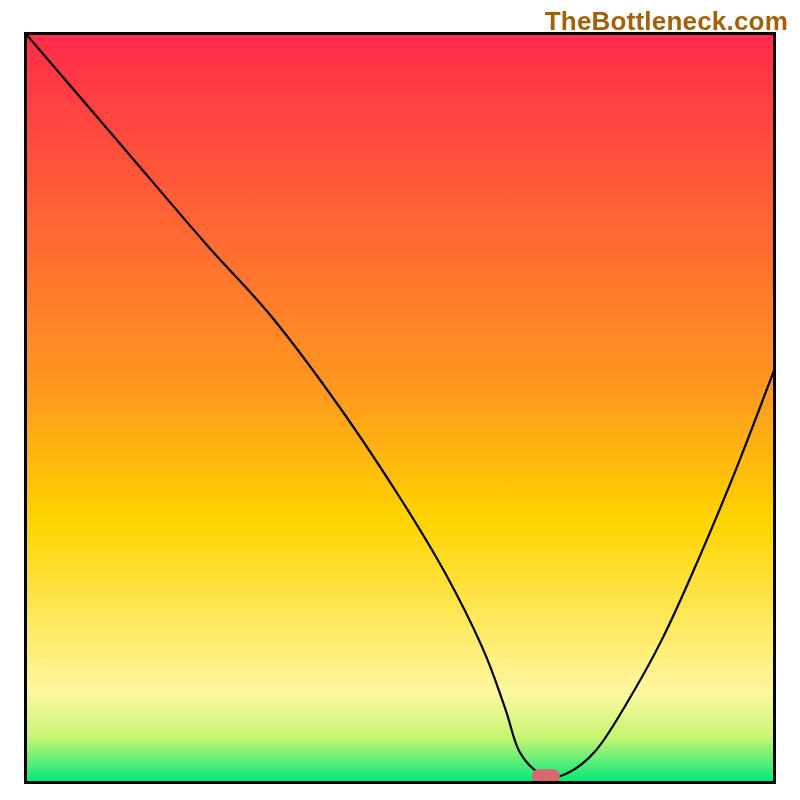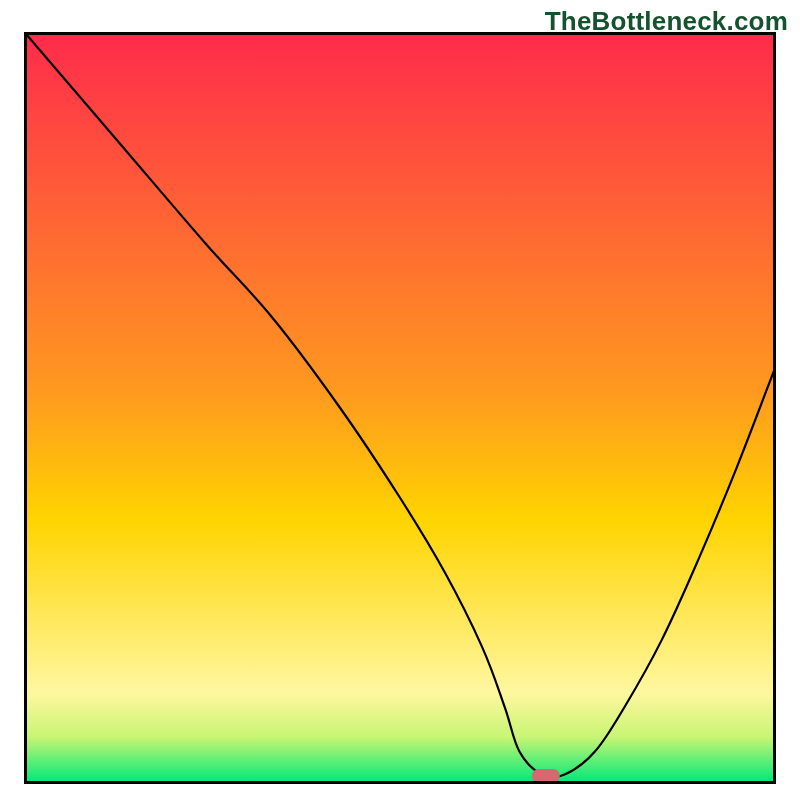--- a/index.html
+++ b/index.html
@@ -15,21 +15,21 @@
     position: relative;
     width: 800px;
     height: 800px;
   }
   .watermark {
     position: absolute;
     top: 6px;
     right: 12px;
     font-size: 26px;
     font-weight: 600;
-    color: #14532d;
+    color: #a16207;
     letter-spacing: 0.2px;
     user-select: none;
   }
   .plot {
     position: absolute;
     left: 24px;
     top: 32px;
     width: 752px;
     height: 752px;
     box-sizing: border-box;

